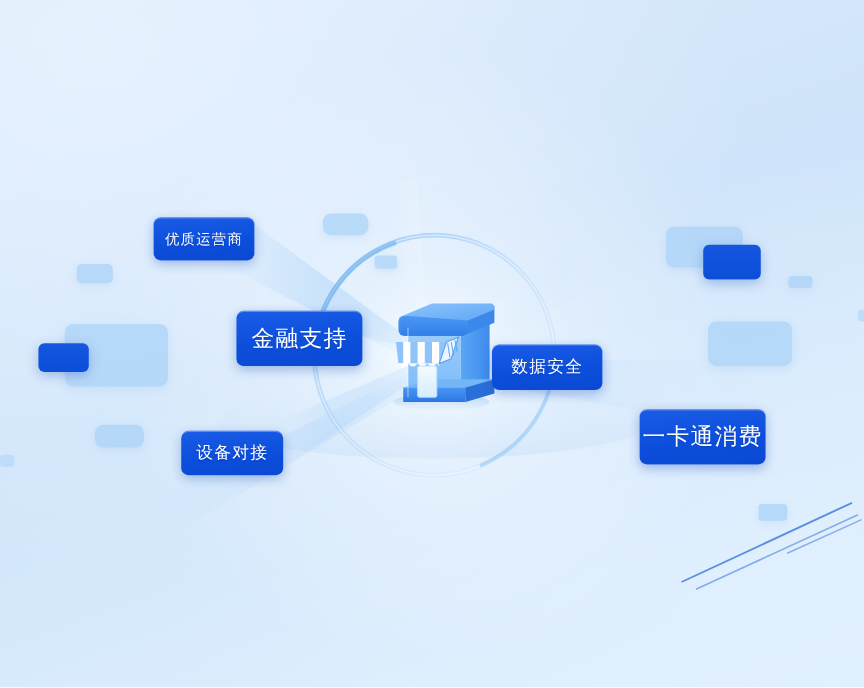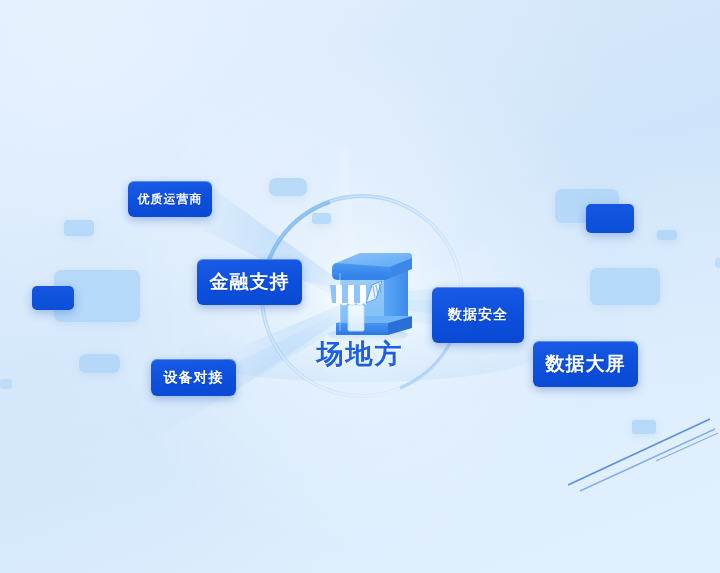--- a/index.html
+++ b/index.html
@@ -73,21 +73,21 @@
     letter-spacing: 2px;
     text-shadow: 0 1px 2px rgba(255,255,255,0.85);
   }
   
   .tag {
     position: absolute;
     display: flex;
     align-items: center;
     justify-content: center;
     color: #ffffff;
-    font-weight: bold;
+    font-weight: normal;
     border-radius: 6px;
     background: linear-gradient(175deg, #1a5ce6 0%, #0c4fdc 55%, #0a49d2 100%);
     box-shadow:
       0 3px 9px rgba(18,70,180,0.32),
       inset 0 1px 0 rgba(255,255,255,0.30);
     letter-spacing: 1px;
     white-space: nowrap;
     text-shadow: 0 1px 1px rgba(10,50,150,0.35);
   }
   .tag::after {
@@ -104,21 +104,21 @@
   .tag-sm { font-size: 14px; }
   .tag-md { font-size: 19px; }
   .tag-lg { font-size: 21px; }
 
   
   #tag-youzhi      { left: 128px; top: 181px; width: 84px;  height: 36px; }
   #tag-jinrong     { left: 197px; top: 259px; width: 105px; height: 46px; }
   #tag-shebei      { left: 151px; top: 359px; width: 85px;  height: 37px; }
   #tag-guanli      { left: 49px;  top: 418px; width: 82px;  height: 31px; }
   #tag-yikatong    { left: 382px; top: 172px; width: 130px; height: 71px; }
-  #tag-shuju-anq   { left: 432px; top: 287px; width: 92px;  height: 56px; }
+  #tag-shuju-anq   { left: 410px; top: 287px; width: 92px;  height: 38px; }
   #tag-shuju-daping{ left: 533px; top: 341px; width: 105px; height: 46px; }
 
   
   .streaks {
     position: absolute;
     right: 0;
     bottom: 78px;
     width: 160px;
     height: 90px;
     pointer-events: none;
@@ -285,37 +285,36 @@
       <path d="M60 38 L70 34 L64 52 L54 56 Z" fill="none" stroke="#5aa4f2" stroke-width="1"></path>
       <path d="M61 39 L63 51 M64 38 L66 49 M67 36 L69 46" stroke="#5aa4f2" stroke-width="0.9" opacity="0.9"></path>
     </g>
 
     <rect x="36" y="58" width="16" height="26" rx="1.5" fill="url(#doorG)"></rect>
     <rect x="36" y="58" width="16" height="26" rx="1.5" fill="none" stroke="#bcdcfb" stroke-width="0.8"></rect>
 
     <path d="M28 26 L28 84" stroke="#ffffff" stroke-width="1" opacity="0.45"></path>
   </svg>
 
-  <div class="center-label">场地方</div>
 
   <div class="tag tag-xs" id="tag-youzhi">
     <span>优质运营商</span>
   </div>
 
   <div class="tag tag-md" id="tag-jinrong">
     <span>金融支持</span>
   </div>
 
   <div class="tag tag-sm" id="tag-shebei">
     <span>设备对接</span>
   </div>
 
 
 
   <div class="tag tag-sm" id="tag-shuju-anq">
     <span>数据安全</span>
   </div>
 
   <div class="tag tag-md" id="tag-shuju-daping">
-    <span>数据大屏</span>
+    <span>一卡通消费</span>
   </div>
 
 </div>
 
 </body></html>

